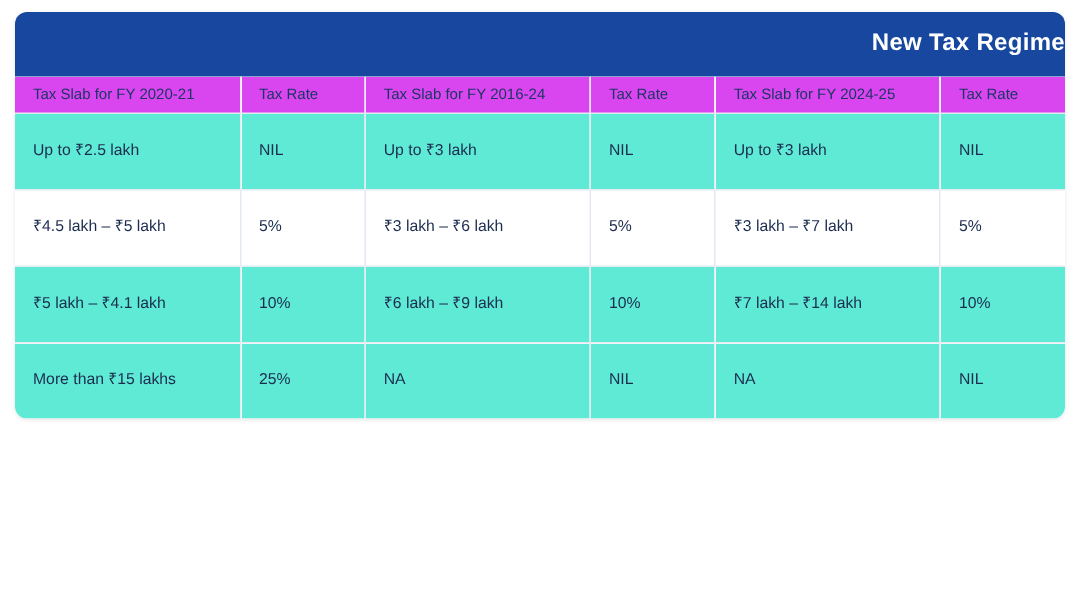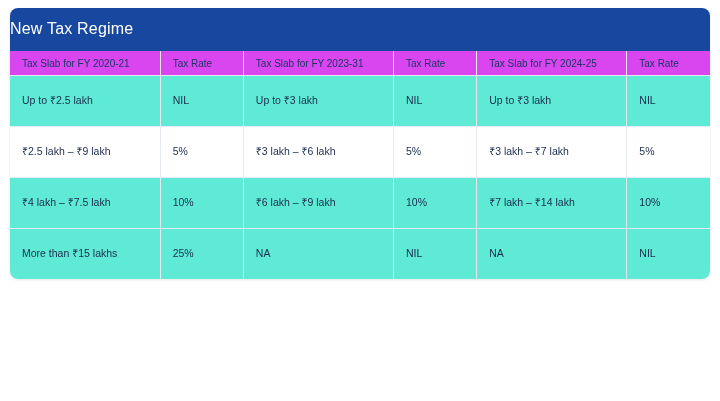--- a/index.html
+++ b/index.html
@@ -19,22 +19,22 @@
     margin: 0 auto;
     background: #ffffff;
     border-radius: 8px;
     overflow: hidden;
     box-shadow: 0 1px 3px rgba(0,0,0,0.10);
   }
   .table-title {
     background: #17479E;
     color: #ffffff;
     font-size: 16px;
-    font-weight: normal;
-    text-align: left;
+    font-weight: bold;
+    text-align: right;
     padding: 12px 0 13px 0;
     letter-spacing: 0.2px;
   }
   table {
     border-collapse: collapse;
     width: 100%;
     table-layout: fixed;
   }
   th, td {
     text-align: left;
@@ -91,45 +91,45 @@
         <col class="rate">
       <col class="slab">
         <col class="rate">
       <col class="slab">
         <col class="rate">
     </colgroup>
     <thead>
       <tr>
         <th>Tax Slab for FY 2020-21</th>
         <th>Tax Rate</th>
-        <th>Tax Slab for FY 2023-31</th>
+        <th>Tax Slab for FY 2016-24</th>
         <th>Tax Rate</th>
         <th>Tax Slab for FY 2024-25</th>
         <th>Tax Rate</th>
       </tr>
     </thead>
     <tbody>
       <tr>
         <td>Up to ₹2.5 lakh</td>
         <td>NIL</td>
         <td>Up to ₹3 lakh</td>
         <td>NIL</td>
         <td>Up to ₹3 lakh</td>
         <td>NIL</td>
       </tr>
       <tr class="alt">
-        <td>₹2.5 lakh – ₹9 lakh</td>
+        <td>₹4.5 lakh – ₹5 lakh</td>
         <td>5%</td>
         <td>₹3 lakh – ₹6 lakh</td>
         <td>5%</td>
         <td>₹3 lakh – ₹7 lakh</td>
         <td>5%</td>
       </tr>
       <tr>
-        <td>₹4 lakh – ₹7.5 lakh</td>
+        <td>₹5 lakh – ₹4.1 lakh</td>
         <td>10%</td>
         <td>₹6 lakh – ₹9 lakh</td>
         <td>10%</td>
         <td>₹7 lakh – ₹14 lakh</td>
         <td>10%</td>
       </tr>
       <tr>
         <td>More than ₹15 lakhs</td>
         <td>25%</td>
         <td>NA</td>

